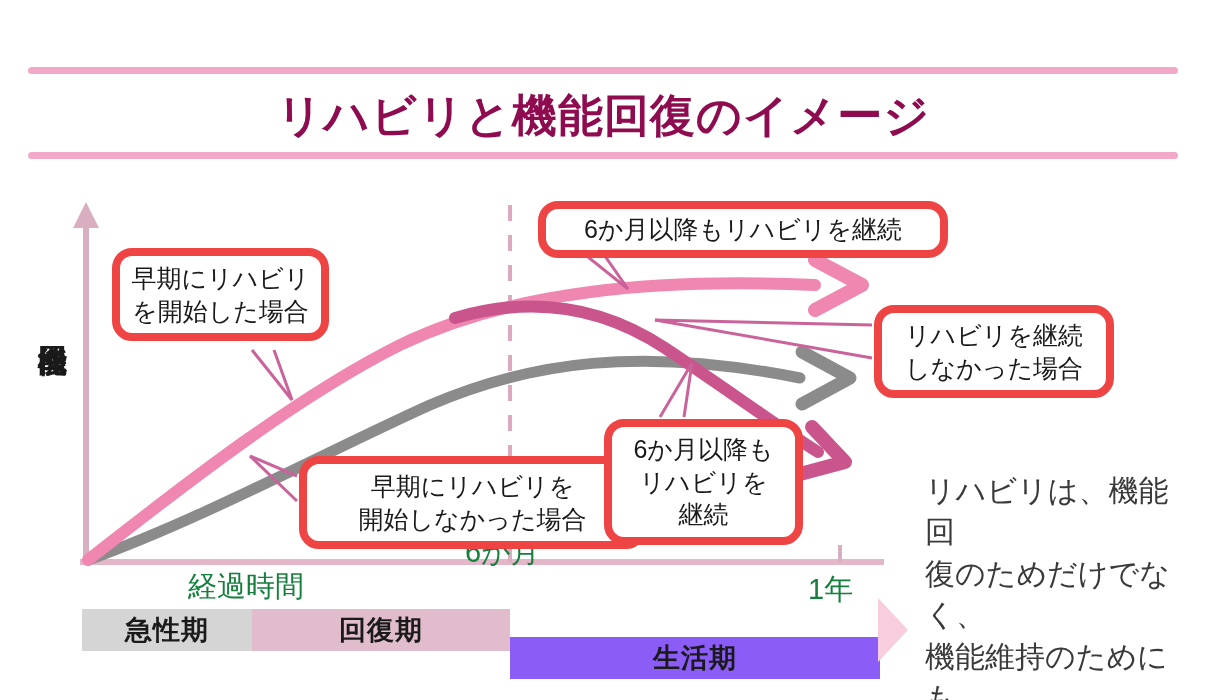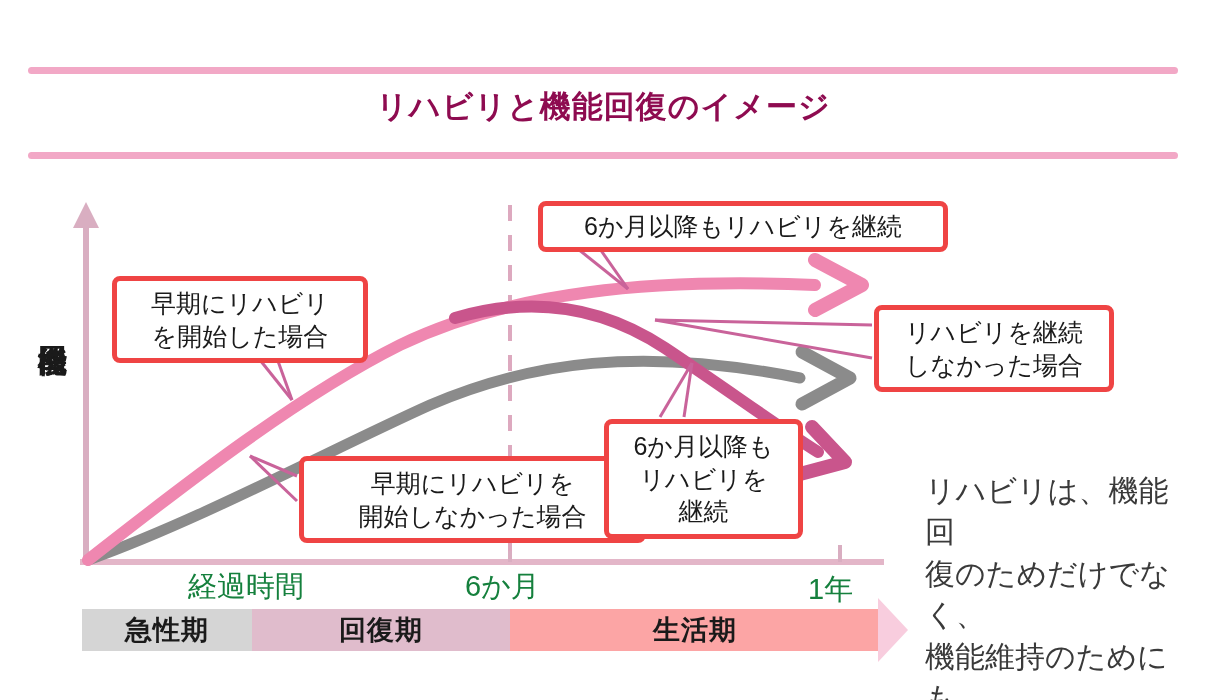--- a/index.html
+++ b/index.html
@@ -30,48 +30,48 @@
   }
   #rule-top { top: 67px; }
   #rule-bottom { top: 152px; }
 
   #page-title {
     position: absolute;
     left: 0;
     top: 86px;
     width: 1207px;
     text-align: center;
-    font-size: 31px;
+    font-size: 45px;
     font-weight: bold;
     color: #8e0b50;
     letter-spacing: 1px;
     white-space: nowrap;
   }
 
   #chart-svg {
     position: absolute;
     left: 0;
     top: 0;
   }
 
   .callout {
     position: absolute;
     box-sizing: border-box;
     background: #ffffff;
-    border: 5px solid #ef4444;
-    border-radius: 8px;
+    border: 8px solid #ef4444;
+    border-radius: 20px;
     color: #1a1a1a;
     font-size: 25px;
     line-height: 1.3;
     text-align: center;
     padding: 6px 10px;
     white-space: pre-line;
     z-index: 5;
   }
-  #callout-early-yes { left: 112px; top: 248px; width: 256px; margin-top: 28px; }
+  #callout-early-yes { left: 112px; top: 248px; width: 217px; }
   #callout-early-no  { left: 299px; top: 456px; width: 347px; }
   #callout-cont-top  { left: 538px; top: 201px; width: 410px; padding: 4px 10px; }
   #callout-cont-mid  { left: 604px; top: 419px; width: 199px; text-align: center; }
   #callout-no-cont   { left: 874px; top: 305px; width: 240px; }
 
   #axis-label-y {
     position: absolute;
     left: 27px;
     top: 322px;
     width: 40px;
@@ -83,38 +83,38 @@
     writing-mode: vertical-rl;
     letter-spacing: 1px;
   }
   .xtick-label {
     position: absolute;
     font-size: 29px;
     color: #15803d;
     white-space: nowrap;
   }
   #xtick-elapsed { left: 188px; top: 567px; }
-  #xtick-6m      { left: 465px; top: 567px; }
+  #xtick-6m      { left: 465px; top: 533px; }
   #xtick-1y      { left: 808px; top: 570px; }
 
   .phase-band {
     position: absolute;
     top: 609px;
     height: 42px;
     display: flex;
     align-items: center;
     justify-content: center;
     font-size: 27px;
     font-weight: bold;
     color: #1a1a1a;
     letter-spacing: 1px;
   }
   #phase-acute    { left: 82px;  width: 170px; background: #d5d5d5; }
   #phase-recovery { left: 252px; width: 258px; background: #e0bccc; }
-  #phase-life     { left: 510px; width: 370px; background: #fca5a5; }
+  #phase-life     { left: 510px; width: 370px; background: #8b5cf6; margin-top: 28px; }
   #phase-arrow {
     position: absolute;
     left: 878px;
     top: 598px;
     width: 0; height: 0;
     border-top: 32px solid transparent;
     border-bottom: 32px solid transparent;
     border-left: 30px solid #f8cdde;
   }
 

